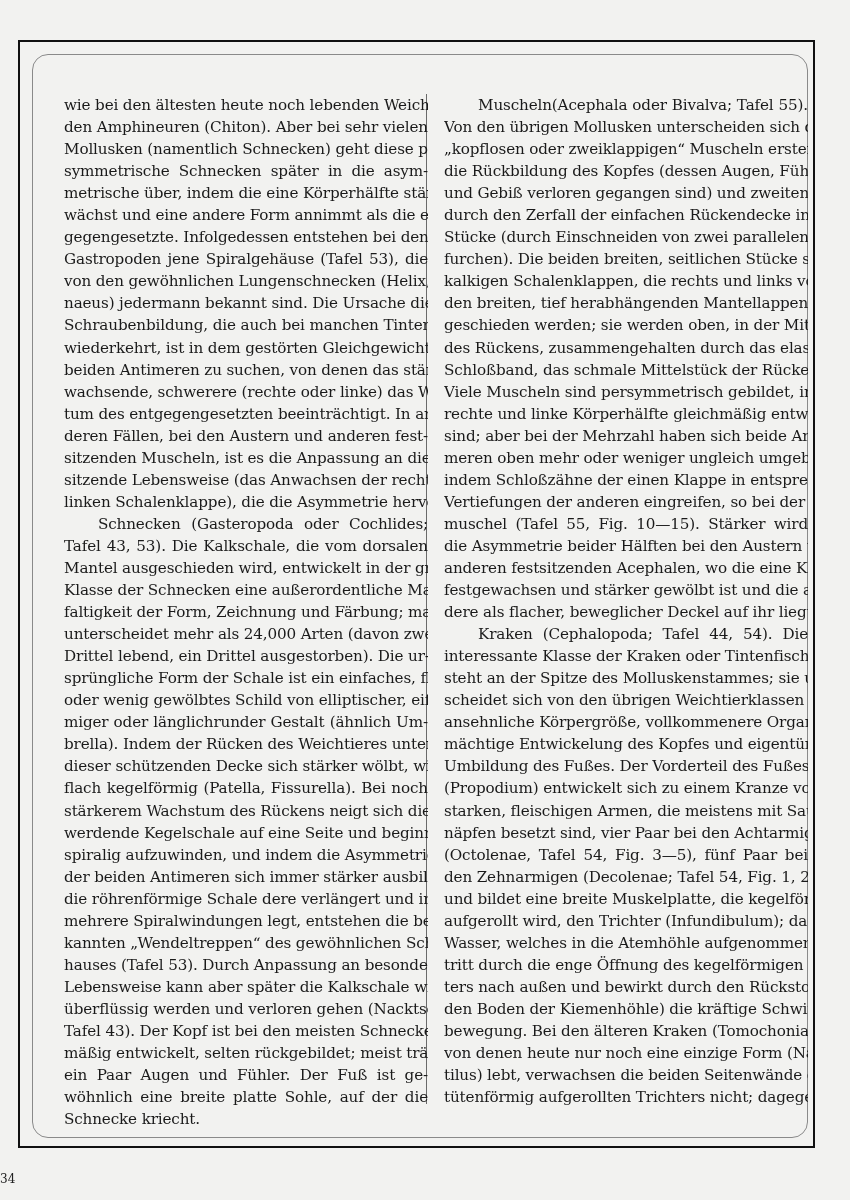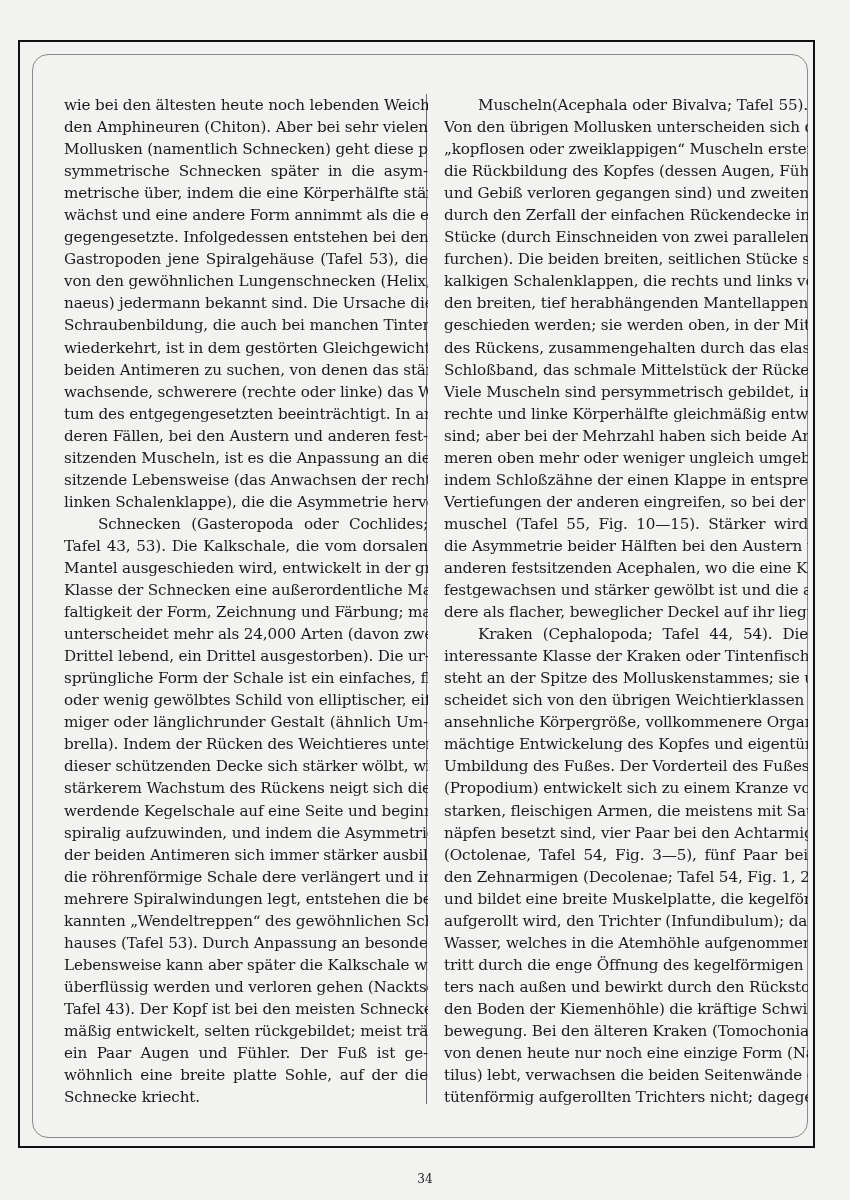--- a/index.html
+++ b/index.html
@@ -27,21 +27,21 @@
   .col-right { left:444px; }
   .line { display:block; height:22.05px; white-space:nowrap; overflow:hidden; }
   .line.last { text-align-last:left; }
   .line.indent { padding-left:34px; }
   .heading { font-weight:normal; }
   .divider {
     position:absolute; left:426px; top:94px; width:1px; height:1010px;
     background:#6a6a6a;
   }
   .page-number {
-    position:absolute; left:0; width:850px; top:1172px; text-align:center;
+    position:absolute; left:0; width:850px; top:1172px; 
     font-size:12px; font-family:"DejaVu Serif","Liberation Serif",serif; color:#222;
   }
 </style>
 </head>
 <body>
 
 <div class="outer-frame"></div>
 <div class="inner-frame"></div>
 <div class="divider"></div>
 
@@ -73,20 +73,21 @@
     <span class="line">Mantel ausgeschieden wird, entwickelt in der großen</span>
     <span class="line">Klasse der Schnecken eine außerordentliche Mannig-</span>
     <span class="line">faltigkeit der Form, Zeichnung und Färbung; man</span>
     <span class="line">unterscheidet mehr als 24,000 Arten (davon zwei</span>
     <span class="line">Drittel lebend, ein Drittel ausgestorben). Die ur-</span>
     <span class="line">sprüngliche Form der Schale ist ein einfaches, flaches</span>
     <span class="line">oder wenig gewölbtes Schild von elliptischer, eiför-</span>
     <span class="line">miger oder länglichrunder Gestalt (ähnlich Um-</span>
     <span class="line">brella). Indem der Rücken des Weichtieres unter</span>
     <span class="line">dieser schützenden Decke sich stärker wölbt, wird diese</span>
+    <span class="line">flach kegelförmig (Patella, Fissurella). Bei noch</span>
     <span class="line">stärkerem Wachstum des Rückens neigt sich die höher</span>
     <span class="line">werdende Kegelschale auf eine Seite und beginnt, sich</span>
     <span class="line">spiralig aufzuwinden, und indem die Asymmetrie</span>
     <span class="line">der beiden Antimeren sich immer stärker ausbildet,</span>
     <span class="line">die röhrenförmige Schale dere verlängert und in</span>
     <span class="line">mehrere Spiralwindungen legt, entstehen die be-</span>
     <span class="line">kannten „Wendeltreppen“ des gewöhnlichen Schnecken-</span>
     <span class="line">hauses (Tafel 53). Durch Anpassung an besondere</span>
     <span class="line">Lebensweise kann aber später die Kalkschale wieder</span>
     <span class="line">überflüssig werden und verloren gehen (Nacktschnecken,</span>

